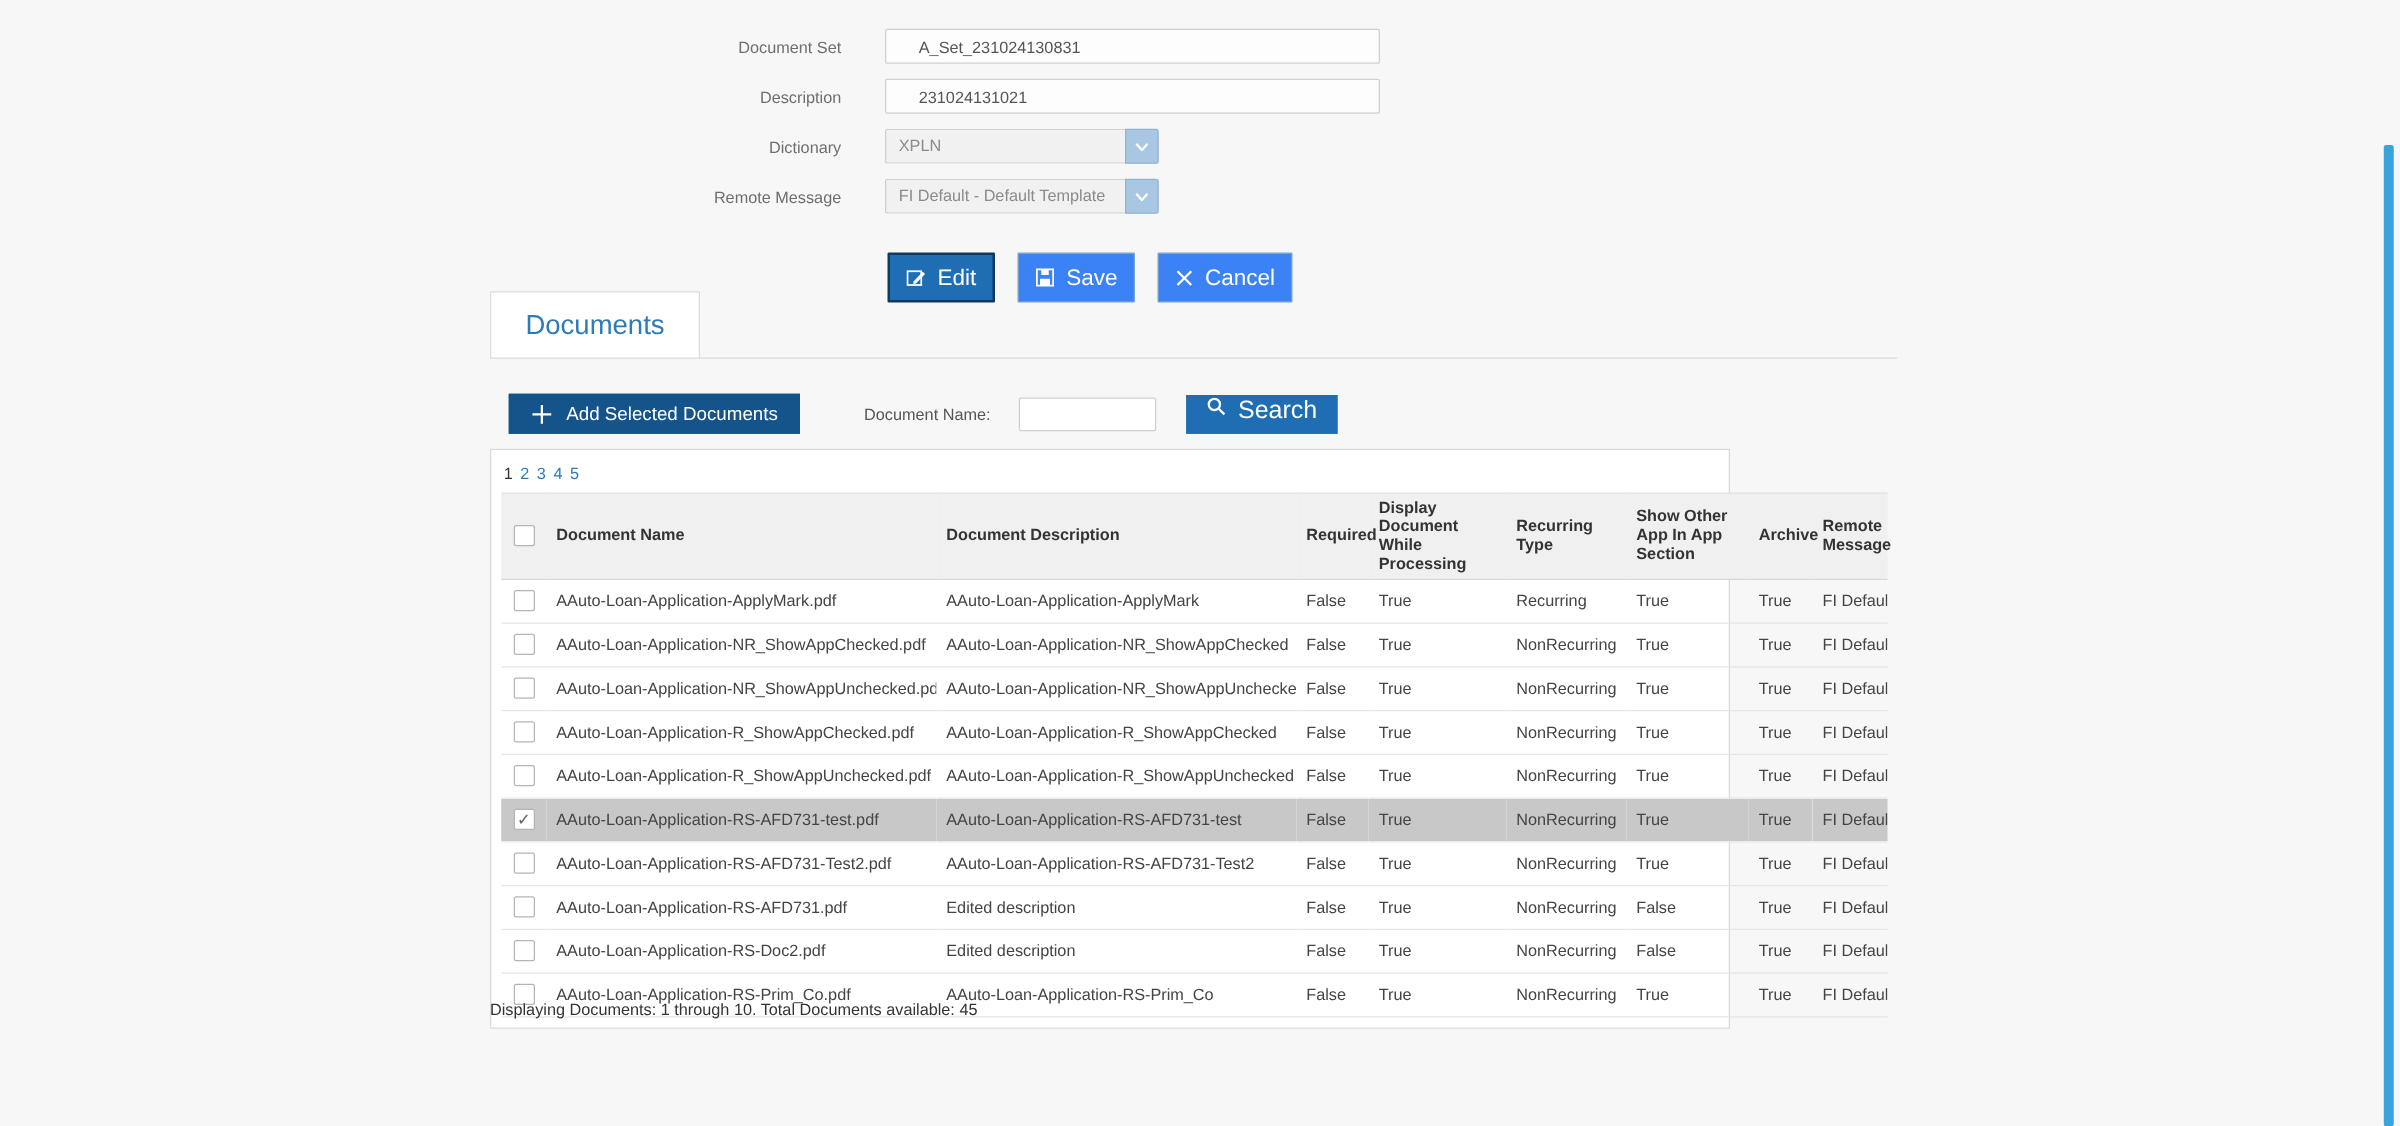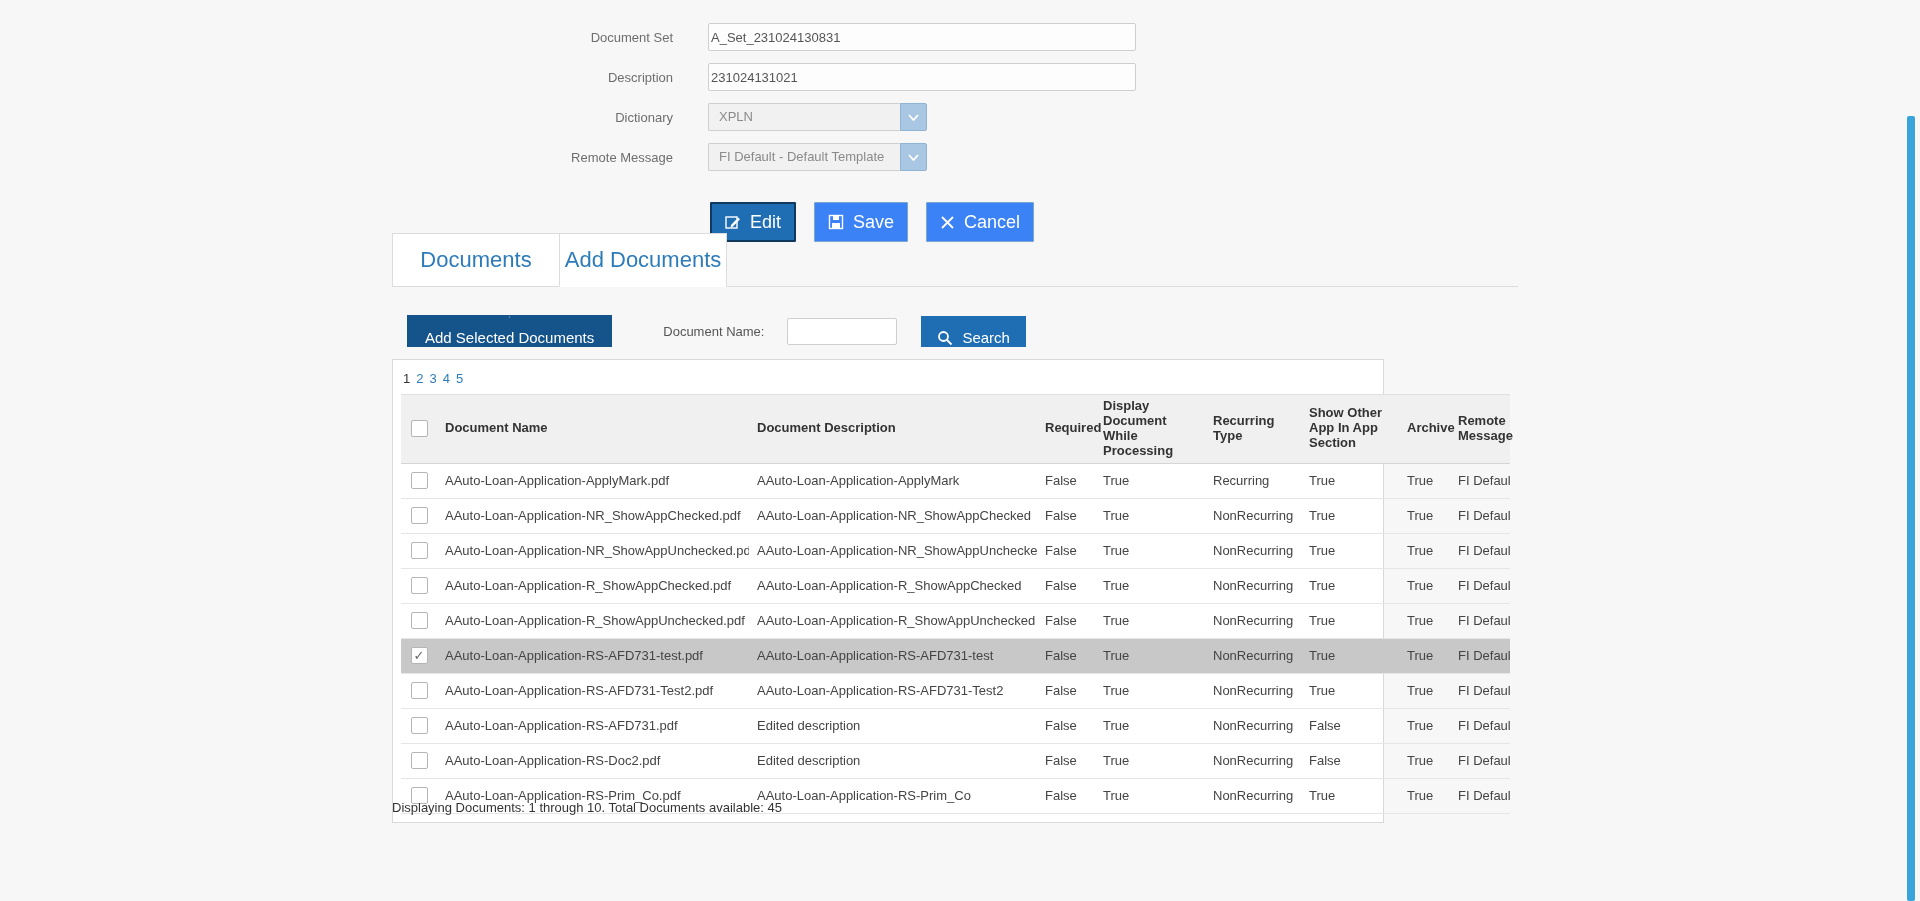--- a/index.html
+++ b/index.html
@@ -10,23 +10,23 @@
     width: 1920px; height: 901px;
     background: #f7f7f7;
     overflow: hidden;
   }
 
   
   .form-area { position: absolute; top: 23px; left: 0; }
   .form-row { display: flex; align-items: center; margin-bottom: 12px; height: 28px; }
   .form-label { width: 673px; text-align: right; font-size: 13px; color: #6e6e6e; padding-left: 40px; }
   .text-input {
-    margin-left: 35px; width: 428px; height: 28px;
+    margin-left: 35px; width: 396px; height: 28px;
     border: 1px solid #cfcfcf; border-radius: 2px;
-    background: #fdfdfd; padding: 0 2px;
+    background: #fdfdfd; padding: 0 26px;
     font-family: "Liberation Sans", sans-serif;
     font-size: 13px; color: #555;
   }
   .select-box { margin-left: 35px; display: flex; height: 28px; cursor: default; border-radius: 11px; }
   .select-value {
     width: 192px; height: 28px; line-height: 26px;
     border: 1px solid #cfcfcf; border-right: none; border-radius: 2px 0 0 2px;
     background: #f1f1f1; padding: 0 10px;
     font-size: 13px; color: #8a8a8a;
     white-space: nowrap; overflow: hidden;
@@ -60,33 +60,33 @@
   }
   .tab + .tab { margin-left: -1px; }
   .tab.active { border-bottom-color: #ffffff; }
 
   
   .toolbar { position: absolute; top: 315px; left: 392px; width: 1126px; display: flex; align-items: center; }
   .add-btn {
     margin-left: 15px; height: 32px; padding: 0 17px;
     background: #15538b; border: 1px solid #15538b;
     display: inline-flex; align-items: center; gap: 11px;
-    color: #fff; font-size: 15px; cursor: pointer; flex-direction: column;
+    color: #fff; font-size: 15px; cursor: pointer;
   }
   .doc-name-label { margin-left: 51px; font-size: 13px; color: #555; }
   .doc-name-input {
     margin-left: 23px; width: 110px; height: 27px;
     border: 1px solid #cfcfcf; border-radius: 2px; background: #fff;
     padding: 0 8px; font-size: 13px; font-family: "Liberation Sans", sans-serif;
   }
   .search-btn {
     margin-left: 24px; height: 31px; padding: 0 15px;
     background: #1f6eb4; border: 1px solid #1f6eb4;
-    display: inline-flex; align-items: flex-end; gap: 9px;
-    color: #fff; font-size: 15px; cursor: pointer;
+    display: inline-flex; align-items: flex-start; gap: 9px;
+    color: #fff; font-size: 20px; cursor: pointer;
   }
 
   
   .table-container {
     position: absolute; top: 359px; left: 392px; width: 992px;
     background: #ffffff; border: 1px solid #d9d9d9; padding: 8px;
   }
   .pagination { padding: 3px 0 8px 2px; font-size: 13px; }
   .pagination .page-num { margin-right: 6px; color: #2d7cb9; cursor: pointer; }
   .pagination .page-num.current { color: #333; cursor: default; }
@@ -180,21 +180,20 @@
     <div class="btn btn-light">
       <svg class="icon-svg" width="15" height="15" viewBox="0 0 15 15">
           <path d="M2 2 L13 13 M13 2 L2 13" stroke="#ffffff" stroke-width="1.8" fill="none"></path>
         </svg>
       <span>Cancel</span>
     </div>
   </div>
 
   <div class="tabbar">
     <div class="tab">Documents</div>
-    <div class="tab active">Add Documents</div>
   </div>
 
   <div class="toolbar">
     <div class="add-btn">
       <svg class="icon-svg" width="17" height="17" viewBox="0 0 17 17">
           <path d="M8.5 1 V16 M1 8.5 H16" stroke="#ffffff" stroke-width="1.8" fill="none"></path>
         </svg>
       <span>Add Selected Documents</span>
     </div>
     <div class="doc-name-label">Document Name:</div>

